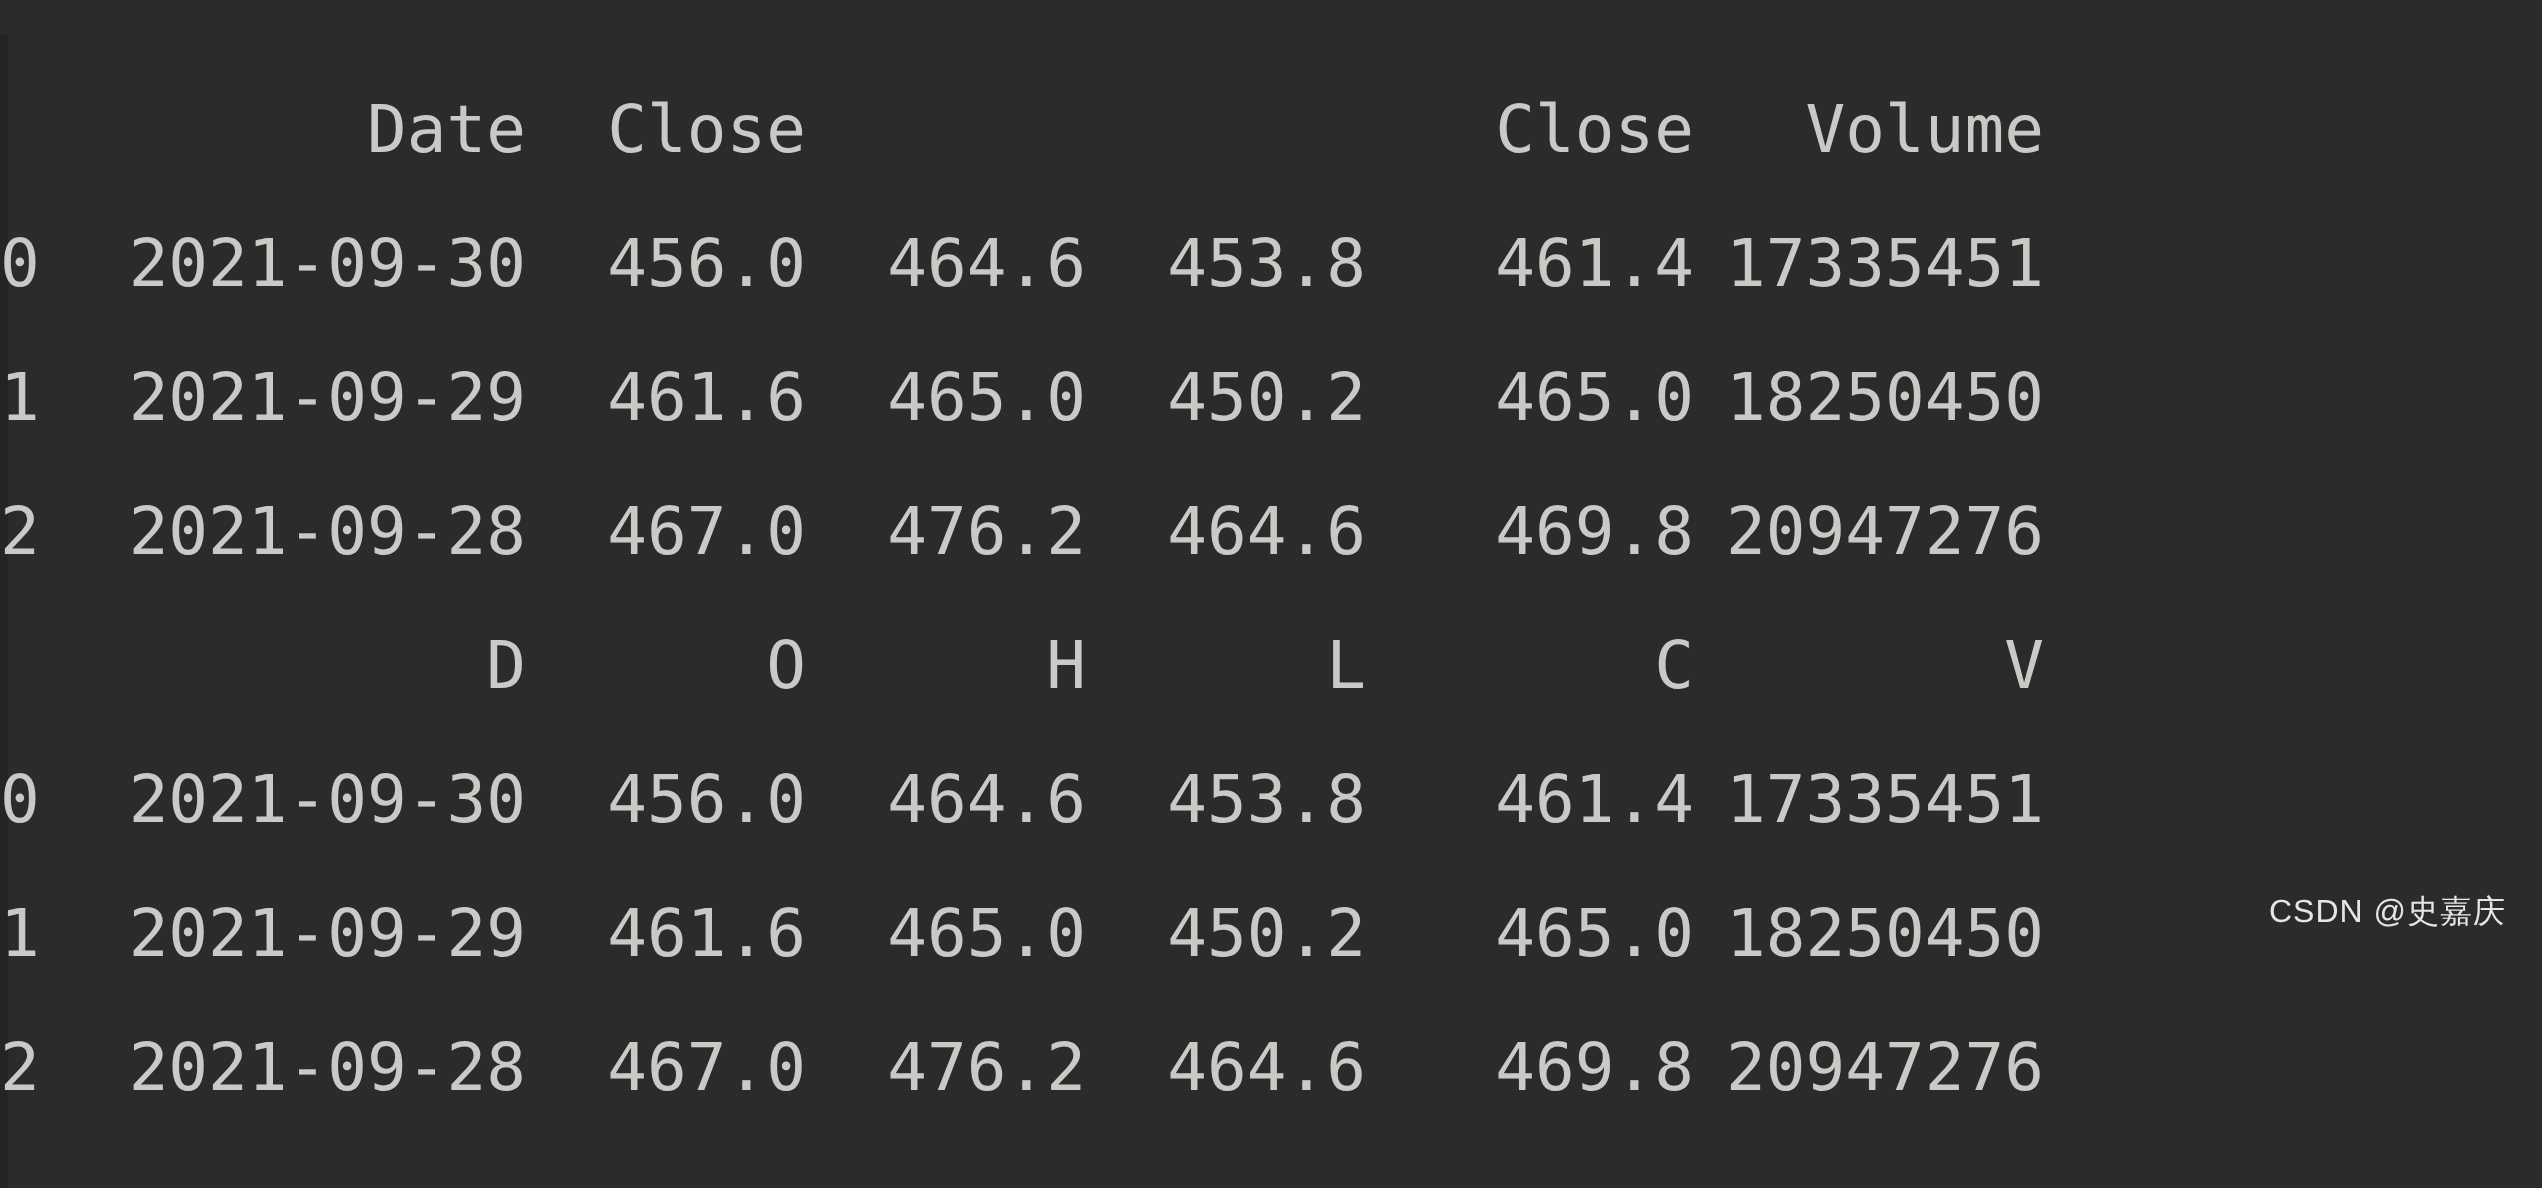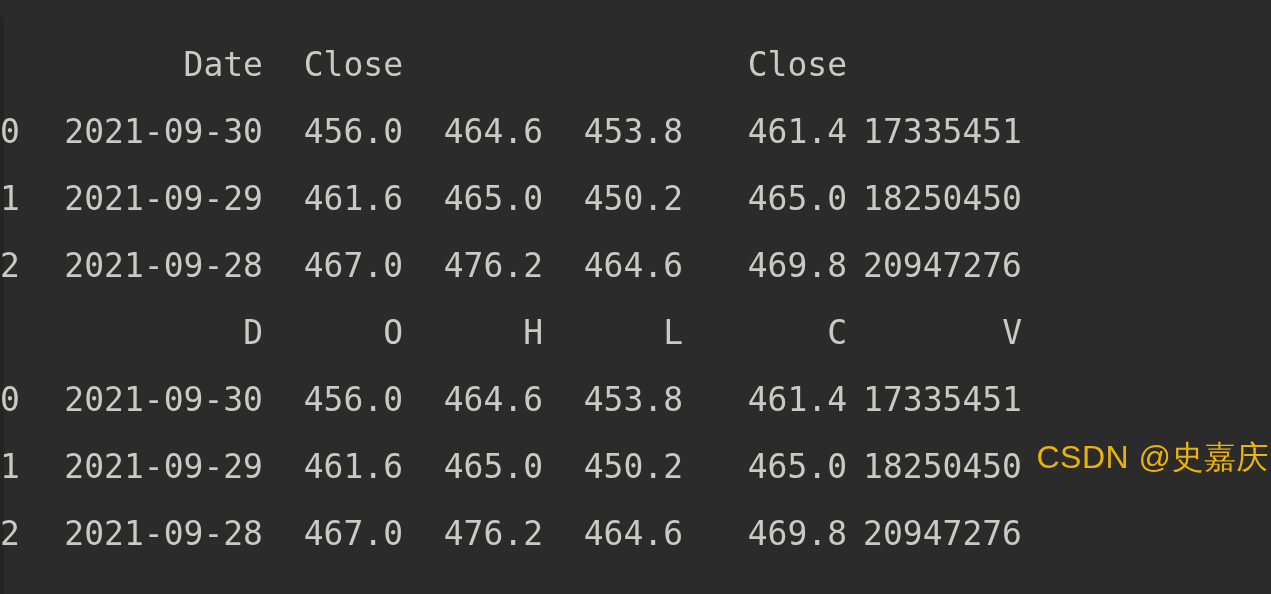--- a/index.html
+++ b/index.html
@@ -67,46 +67,47 @@
   .cell.idx       { right: auto; left: 0px;  width: 22px; text-align: left; }
   .cell.c-date    { left: 0px;   width: 263px; }
   .cell.c-open    { left: 0px;   width: 403px; }
   .cell.c-high    { left: 0px;   width: 543px; }
   .cell.c-low     { left: 0px;   width: 683px; }
   .cell.c-close   { left: 0px;   width: 823px; padding-left: 24px; }
   .cell.c-volume  { left: 0px;   width: 1022px; }
 
   .watermark {
     position: absolute;
-    right: 2px;
+    right: 18px;
     bottom: 10px;
     font-family: "Liberation Sans", sans-serif;
-    font-size: 32px;
+    font-size: 16px;
     line-height: 32px;
-    color: #eab308;
+    color: #e5e5e5;
     white-space: pre;
     letter-spacing: 0.5px;
   }
 </style>
 </head>
 <body>
 
 <div id="screen">
 
   <div class="left-gutter"></div>
 
   <div class="console">
 
     <div class="df-block">
 
       <div class="df-row header-row">
         <span class="cell idx"></span>
         <span class="cell c-date">Date</span>
         <span class="cell c-open">Close</span>
         <span class="cell c-close">Close</span>
+        <span class="cell c-volume">Volume</span>
       </div>
 
       <div class="df-row">
         <span class="cell idx">0</span>
         <span class="cell c-date">2021-09-30</span>
         <span class="cell c-open">456.0</span>
         <span class="cell c-high">464.6</span>
         <span class="cell c-low">453.8</span>
         <span class="cell c-close">461.4</span>
         <span class="cell c-volume">17335451</span>

